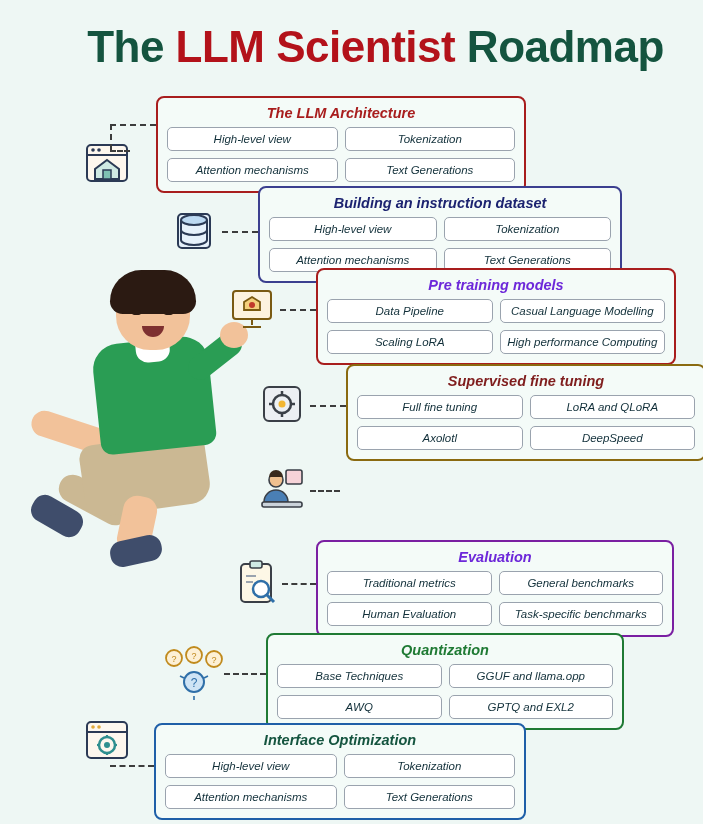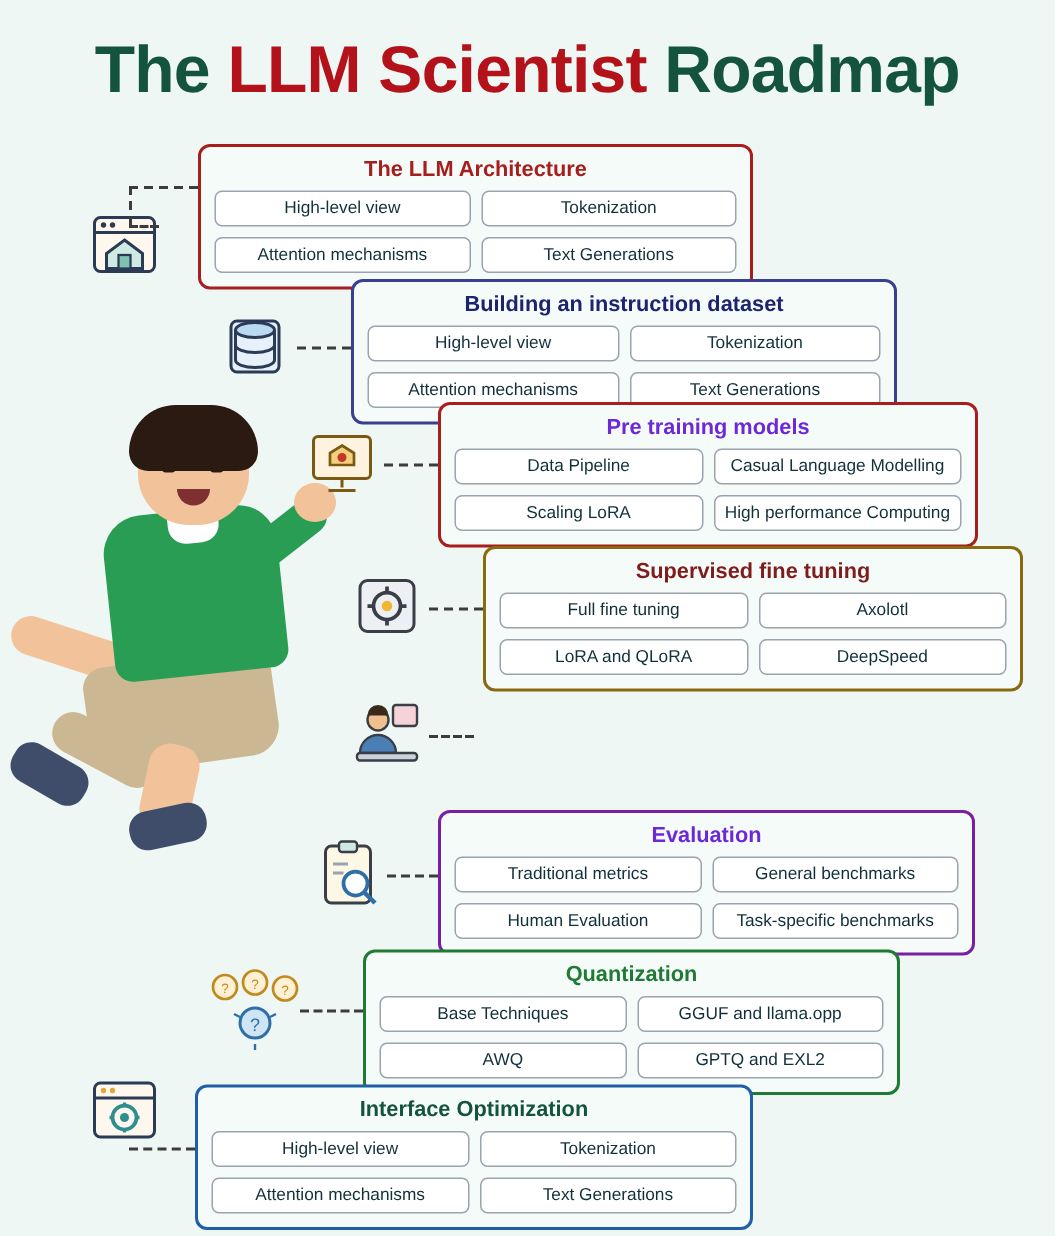--- a/index.html
+++ b/index.html
@@ -4,21 +4,21 @@
 <style>
   * { box-sizing: border-box; }
   html, body { margin:0; padding:0; }
   body {
     width: 703px; height: 824px;
     background: #eef7f4;
     font-family: "Liberation Sans", sans-serif;
     position: relative;
     overflow: hidden;
   }
-  #stage { position:relative; width:648px; height:824px; }
+  #stage { position:relative; width:648px; height:824px;margin-left:24px; }
 
   
   .title {
     position:absolute; top:22px; left:0; width:703px;
     text-align:center;
     font-size:44px; font-weight:bold; letter-spacing:-0.5px;
     white-space:nowrap;
   }
   .t-dark { color:#14543f; }
   .t-red  { color:#b3121a; }
@@ -69,20 +69,21 @@
     position:absolute; width:0; border-left:2px dashed #3c3c3c;
   }
 
   
   .card {
     position:absolute;
     border:2px solid #888;
     border-radius:8px;
     background:#f4fbf8;
     padding:6px 9px 9px 9px;
+    font-style:italic;
   }
   .card-title {
     text-align:center; font-weight:bold; font-size:14.5px;
     margin:1px 0 6px 0;
   }
   .chips { display:flex; flex-wrap:wrap; gap:7px;justify-content:space-between; }
   .chip {
     flex:1 1 calc(50% - 4px);
     border:1px solid #9aa3ae;
     border-radius:5px;
@@ -203,22 +204,22 @@
           <line x1="35" y1="25" x2="39" y2="25"></line>
       </g>
     </svg>
   </div>
   <div class="dash" style="left:286px; top:405px; width:36px;"></div>
 
   <div class="card" style="left:322px; top:364px; width:360px; border-color:#8a6a10;">
     <div class="card-title" style="color:#7f1d1d;">Supervised fine tuning</div>
     <div class="chips">
       <div class="chip">Full fine tuning</div>
+      <div class="chip">LoRA and QLoRA</div>
       <div class="chip">Axolotl</div>
-      <div class="chip">LoRA and QLoRA</div>
       <div class="chip">DeepSpeed</div>
     </div>
   </div>
 
   <div class="icon-box" style="left:230px; top:463px;">
     <svg class="icon-svg" viewBox="0 0 52 50">
       <rect x="30" y="6" width="16" height="14" rx="2" fill="#f6d3d8" stroke="#3a3f47" stroke-width="1.6"></rect>
       <circle cx="20" cy="16" r="7" fill="#f0c08f" stroke="#3a3f47" stroke-width="1.6"></circle>
       <path d="M13 13 a7 7 0 0 1 14 0 z" fill="#3a2a1c"></path>
       <path d="M8 38 a12 12 0 0 1 24 0 z" fill="#4a7fb5" stroke="#3a3f47" stroke-width="1.6"></path>

